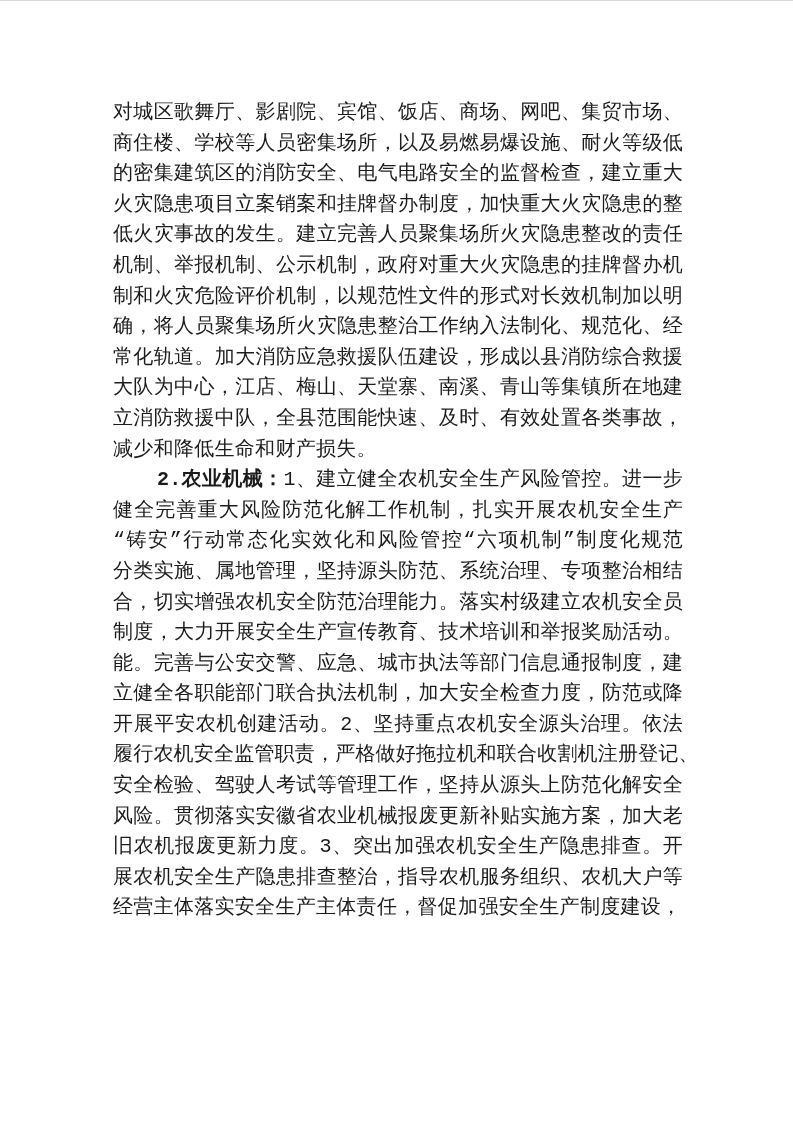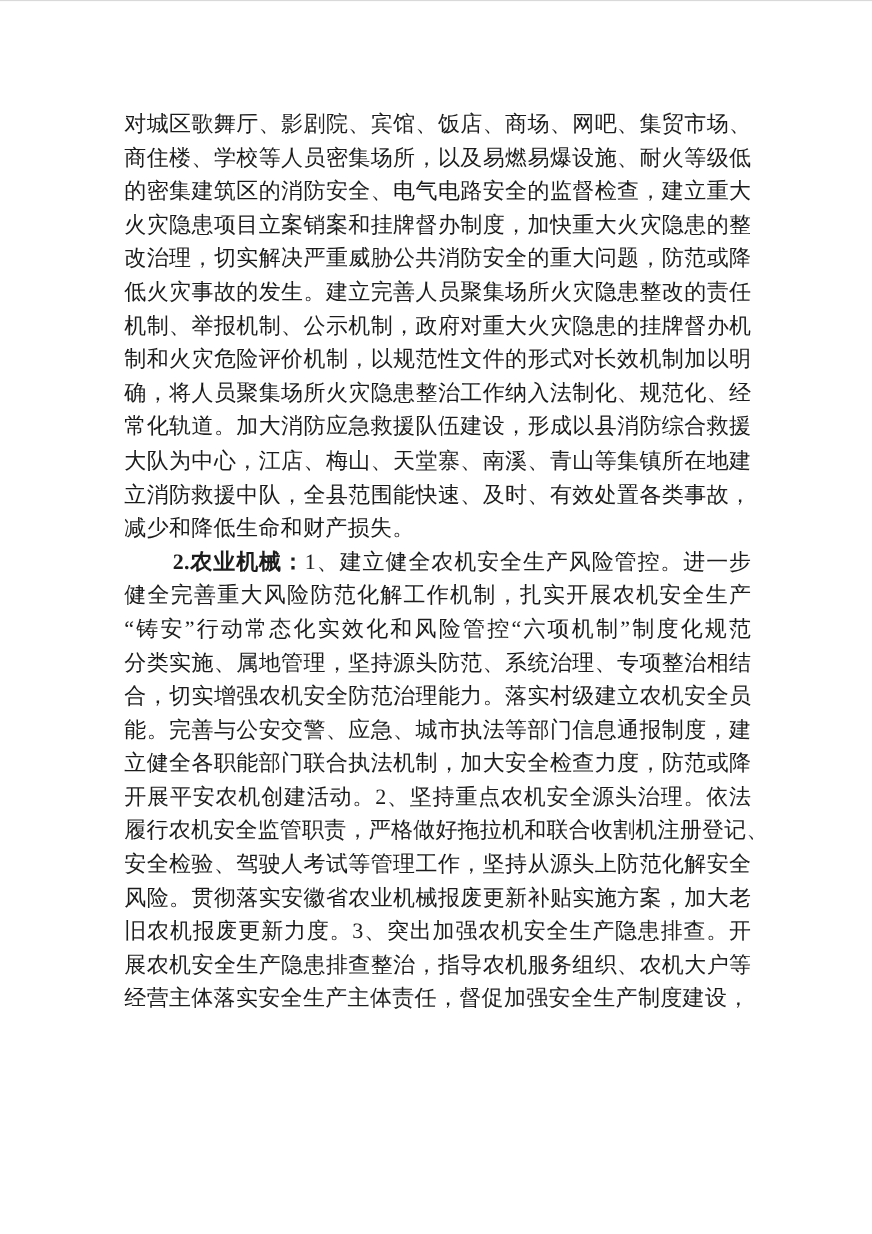--- a/index.html
+++ b/index.html
@@ -30,20 +30,21 @@
   }
   .line {
     font-size: 20px;
     height: 30.6px;
     line-height: 30.6px;
     white-space: nowrap;
     text-align: justify;
     text-align-last: justify;
     text-justify: inter-character;
     letter-spacing: 0.2px;
+    font-family: Liberation Mono, monospace;
   }
   
   .line.no-stretch {
     text-align: center;
     text-align-last: left;
     letter-spacing: 0.3px;
   }
   .line.indent {
     text-indent: 44px;
   }
@@ -55,37 +56,37 @@
 <body>
 
 <div class="page">
   <div class="text-block">
 
     <div class="para">
       <div class="line">对城区歌舞厅、影剧院、宾馆、饭店、商场、网吧、集贸市场、</div>
       <div class="line">商住楼、学校等人员密集场所，以及易燃易爆设施、耐火等级低</div>
       <div class="line">的密集建筑区的消防安全、电气电路安全的监督检查，建立重大</div>
       <div class="line">火灾隐患项目立案销案和挂牌督办制度，加快重大火灾隐患的整</div>
-      <div class="line">改治理，切实解决严重威胁公共消防安全的重大问题，防范或降</div>
       <div class="line">低火灾事故的发生。建立完善人员聚集场所火灾隐患整改的责任</div>
       <div class="line">机制、举报机制、公示机制，政府对重大火灾隐患的挂牌督办机</div>
       <div class="line">制和火灾危险评价机制，以规范性文件的形式对长效机制加以明</div>
       <div class="line">确，将人员聚集场所火灾隐患整治工作纳入法制化、规范化、经</div>
       <div class="line">常化轨道。加大消防应急救援队伍建设，形成以县消防综合救援</div>
       <div class="line">大队为中心，江店、梅山、天堂寨、南溪、青山等集镇所在地建</div>
       <div class="line">立消防救援中队，全县范围能快速、及时、有效处置各类事故，</div>
       <div class="line no-stretch">减少和降低生命和财产损失。</div>
     </div>
 
     <div class="para">
       <div class="line indent"><b>2.农业机械：</b><span>1、建立健全农机安全生产风险管控。进一步</span></div>
       <div class="line">健全完善重大风险防范化解工作机制，扎实开展农机安全生产</div>
       <div class="line">“铸安”行动常态化实效化和风险管控“六项机制”制度化规范</div>
       <div class="line">分类实施、属地管理，坚持源头防范、系统治理、专项整治相结</div>
       <div class="line">合，切实增强农机安全防范治理能力。落实村级建立农机安全员</div>
+      <div class="line">制度，大力开展安全生产宣传教育、技术培训和举报奖励活动。</div>
       <div class="line">能。完善与公安交警、应急、城市执法等部门信息通报制度，建</div>
       <div class="line">立健全各职能部门联合执法机制，加大安全检查力度，防范或降</div>
       <div class="line">开展平安农机创建活动。2、坚持重点农机安全源头治理。依法</div>
       <div class="line">履行农机安全监管职责，严格做好拖拉机和联合收割机注册登记、</div>
       <div class="line">安全检验、驾驶人考试等管理工作，坚持从源头上防范化解安全</div>
       <div class="line">风险。贯彻落实安徽省农业机械报废更新补贴实施方案，加大老</div>
       <div class="line">旧农机报废更新力度。3、突出加强农机安全生产隐患排查。开</div>
       <div class="line">展农机安全生产隐患排查整治，指导农机服务组织、农机大户等</div>
       <div class="line no-stretch">经营主体落实安全生产主体责任，督促加强安全生产制度建设，</div>
     </div>

